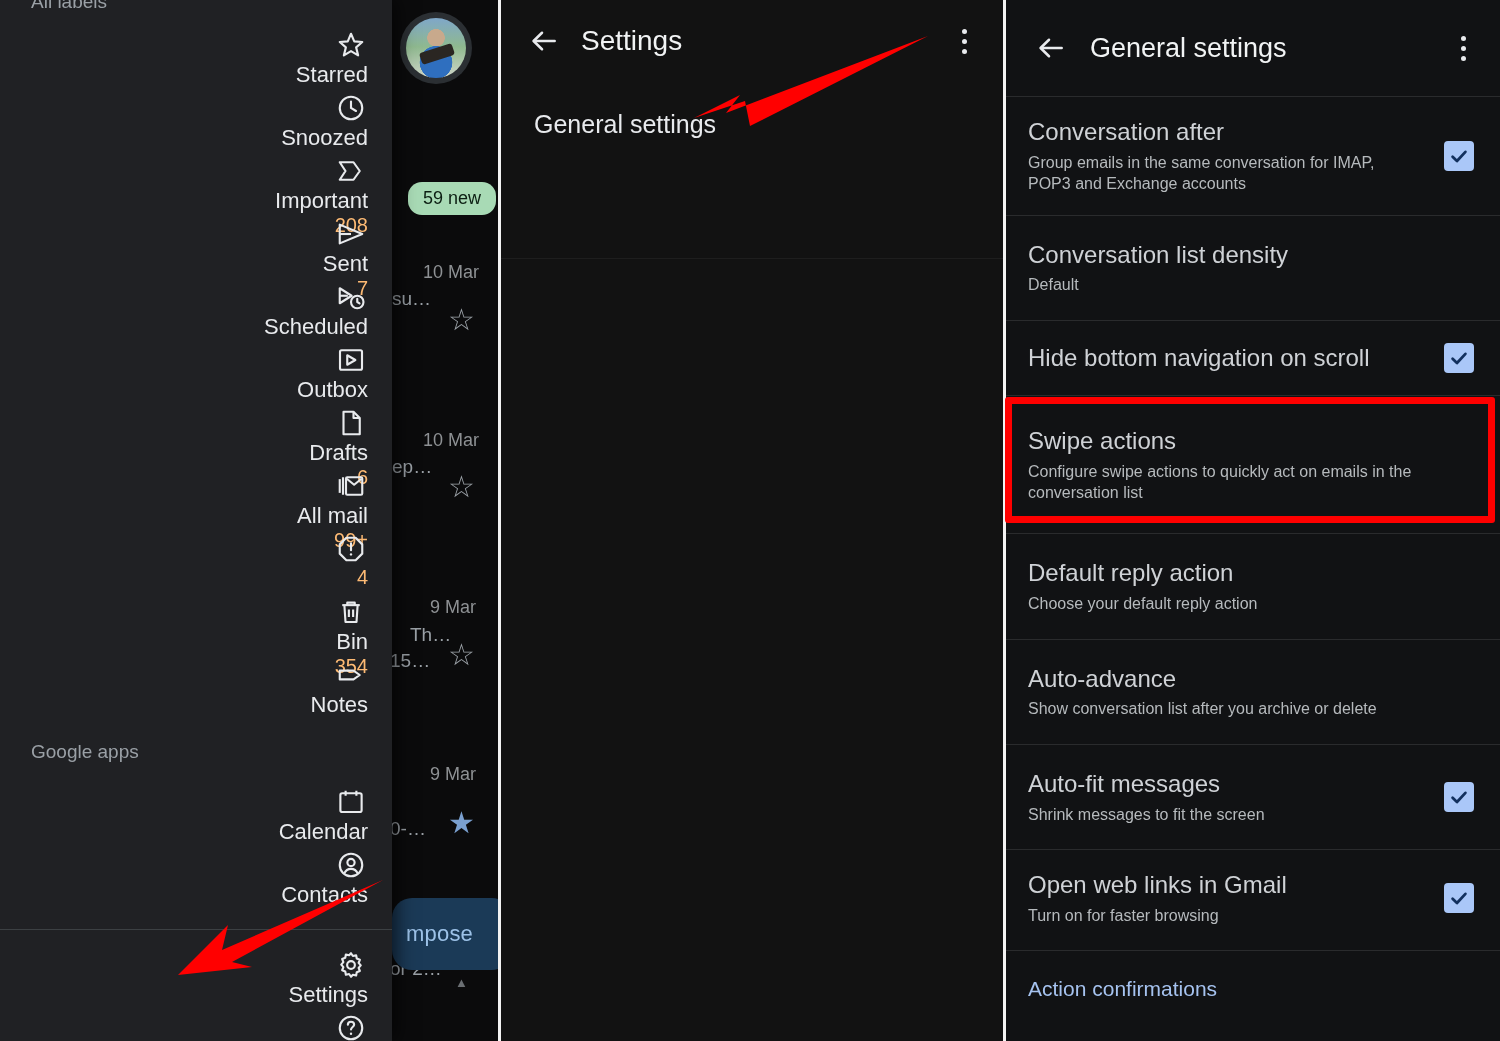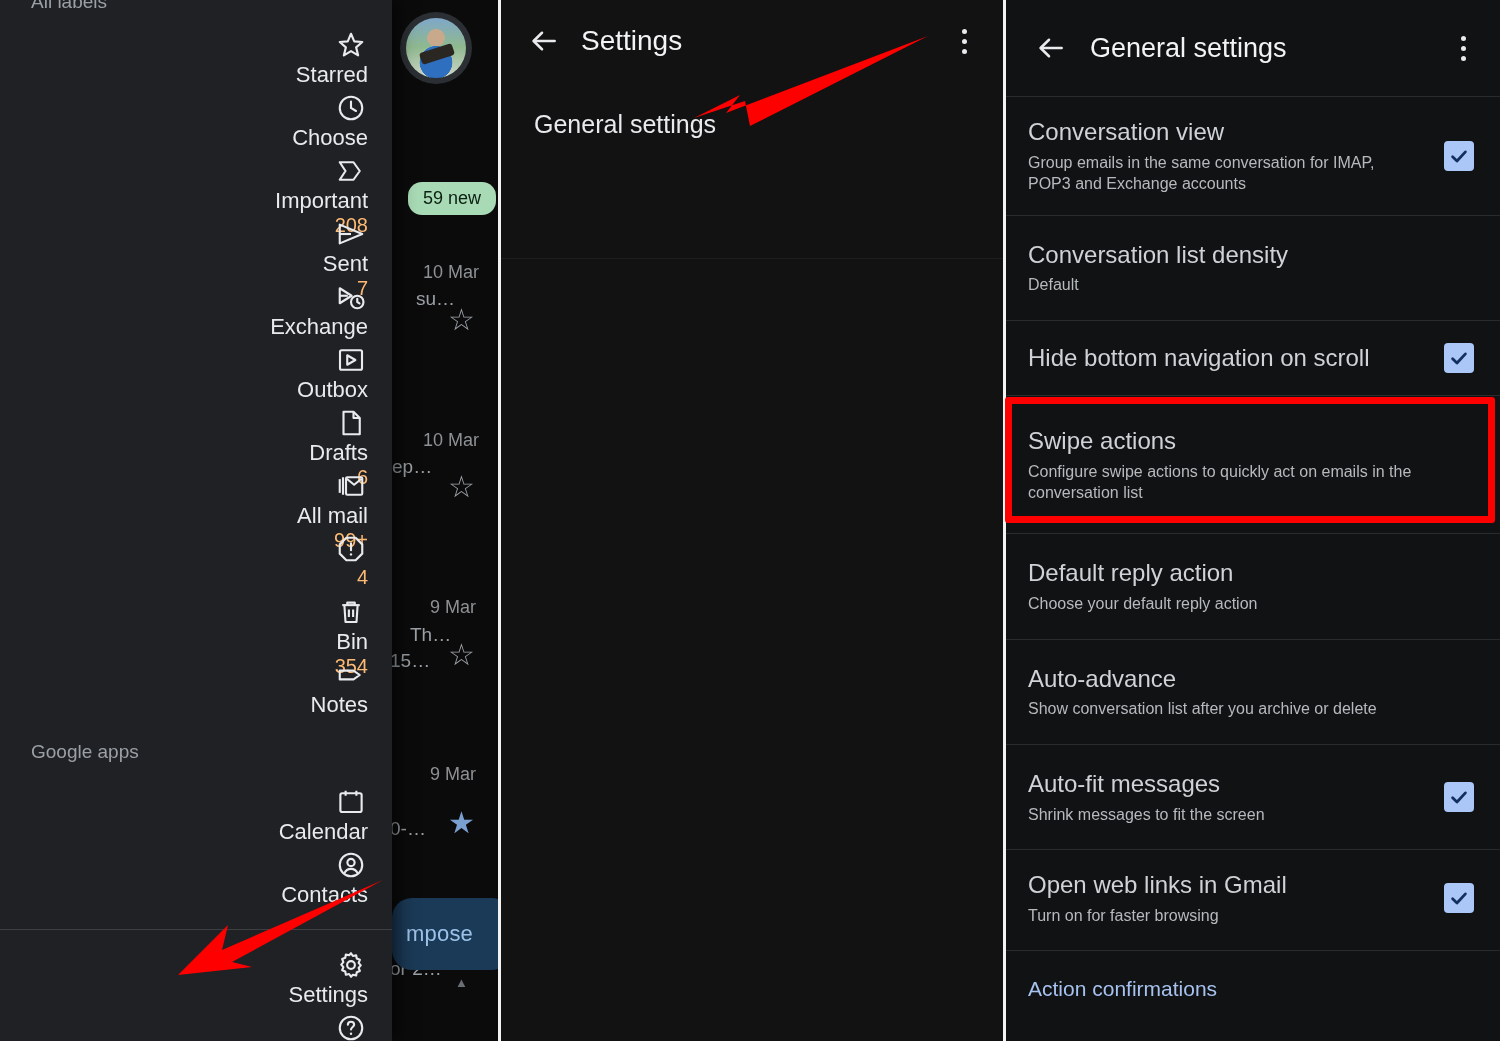--- a/index.html
+++ b/index.html
@@ -124,21 +124,21 @@
 
     <div class="maillist">
       <div class="ml-avatar">
         <div class="ph"></div>
         <div class="guitar"></div>
       </div>
 
       <div class="ml-badge">59 new</div>
 
       <div class="ml-date" style="left:423px; top:262px;">10 Mar</div>
-      <div class="ml-snip" style="left:392px; top:288px;margin-left:24px;">su…</div>
+      <div class="ml-snip" style="left:392px; top:288px;">su…</div>
       <div class="ml-star" style="left:448px; top:305px;">☆</div>
 
       <div class="ml-date" style="left:423px; top:430px;">10 Mar</div>
       <div class="ml-snip" style="left:392px; top:456px;">ep…</div>
       <div class="ml-star" style="left:448px; top:472px;">☆</div>
 
       <div class="ml-date" style="left:430px; top:597px;">9 Mar</div>
       <div class="ml-snip" style="left:392px; top:624px;margin-left:18px;">Th…</div>
       <div class="ml-snip" style="left:390px; top:650px;">15…</div>
       <div class="ml-star" style="left:448px; top:640px;">☆</div>
@@ -169,21 +169,21 @@
         <span class="ncount"></span>
       </div>
 
       <div class="nav-item">
         <span class="nicon">
           <svg width="30" height="30" viewBox="0 0 24 24" fill="none" stroke="#e8eaed" stroke-width="1.7">
               <circle cx="12" cy="12" r="9"></circle>
               <path d="M12 6.8V12l4 2.4" stroke-linecap="round"></path>
             </svg>
         </span>
-        <span class="nlabel">Choose</span>
+        <span class="nlabel">Snoozed</span>
         <span class="ncount"></span>
       </div>
 
       <div class="nav-item">
         <span class="nicon">
           <svg width="30" height="30" viewBox="0 0 24 24" fill="none" stroke="#e8eaed" stroke-width="1.7" stroke-linejoin="round">
               <path d="M3 5h11l5 7-5 7H3l4.6-7z"></path>
             </svg>
         </span>
         <span class="nlabel">Important</span>
@@ -203,21 +203,21 @@
 
       <div class="nav-item">
         <span class="nicon">
           <svg width="30" height="30" viewBox="0 0 24 24" fill="none" stroke="#e8eaed" stroke-width="1.7" stroke-linejoin="round">
               <path d="M3 5v12l9.5-6z"></path>
               <path d="M3 11h6.5"></path>
               <circle cx="17" cy="16" r="5"></circle>
               <path d="M17 13.4V16l1.8 1.1" stroke-linecap="round"></path>
             </svg>
         </span>
-        <span class="nlabel">Exchange</span>
+        <span class="nlabel">Scheduled</span>
         <span class="ncount"></span>
       </div>
 
       <div class="nav-item">
         <span class="nicon">
           <svg width="30" height="30" viewBox="0 0 24 24" fill="none" stroke="#e8eaed" stroke-width="1.7" stroke-linejoin="round">
               <rect x="3.2" y="4.2" width="17.6" height="15.6" rx="1.2"></rect>
               <path d="M9 8.2v7.6L15.5 12z"></path>
             </svg>
         </span>
@@ -374,21 +374,21 @@
           <i></i>
           <i></i>
           <i></i>
         </span>
     </div>
 
     <div class="p3-list">
 
       <div class="p3-row">
         <div class="texts">
-          <div class="p3-title2">Conversation view</div>
+          <div class="p3-title2">Conversation after</div>
           <div class="p3-sub" style="max-width:370px; white-space:normal;">Group emails in the same conversation for IMAP, POP3 and Exchange accounts</div>
         </div>
         <span class="cb on">
           <svg width="22" height="22" viewBox="0 0 24 24" fill="none" stroke="#12305e" stroke-width="3" stroke-linecap="round" stroke-linejoin="round">
               <path d="M5 12.8 9.8 17.5 19 7.5"></path>
             </svg>
         </span>
       </div>
 
       <div class="p3-row" style="padding-top:24px;padding-bottom:24px;">

